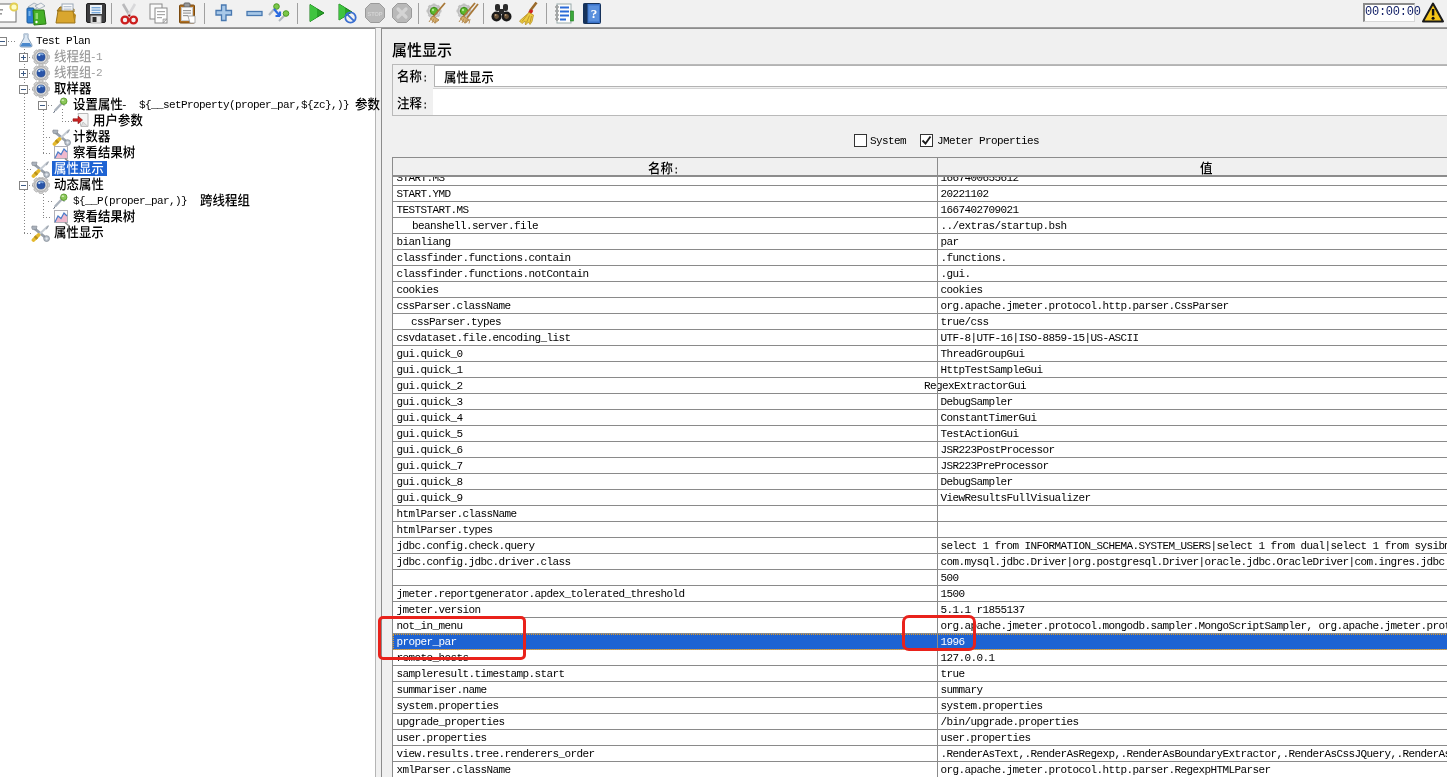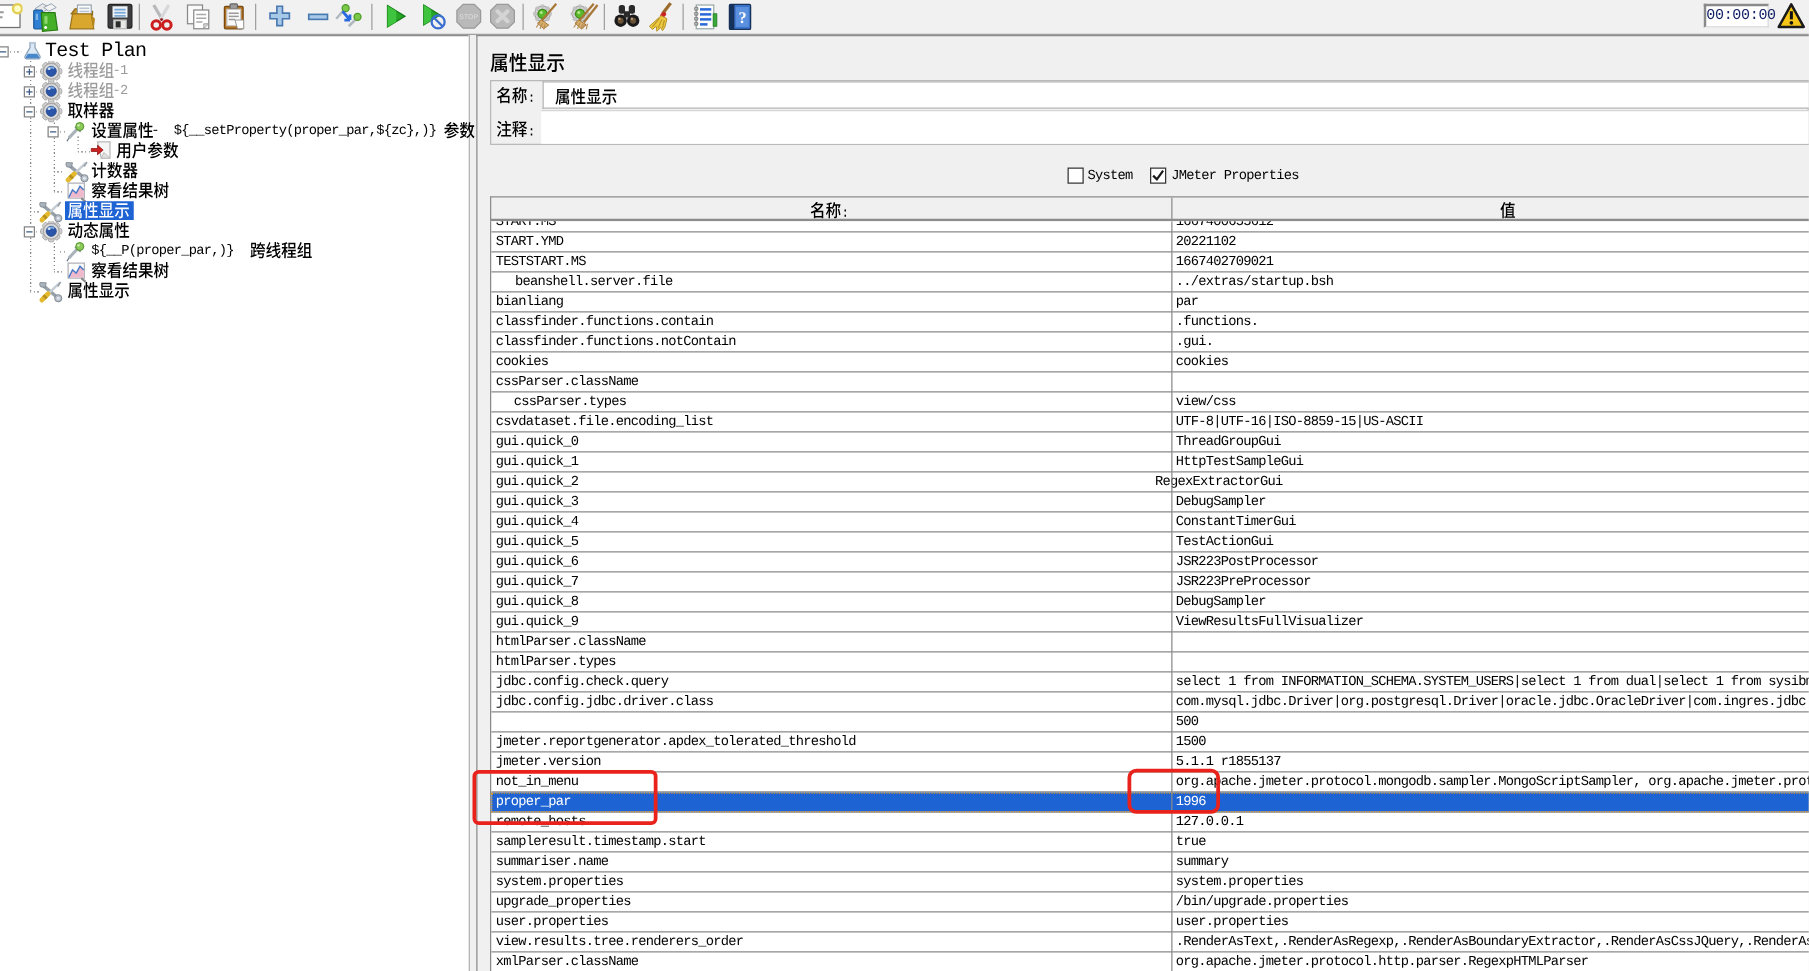--- a/index.html
+++ b/index.html
@@ -317,21 +317,21 @@
 <path d="M3 13 L6 7 L9 9.5 L12 4 L15 7" fill="none" stroke="#4a7ac8" stroke-width="1.2"></path>
 <path d="M13 13.5 L16.5 16.5" stroke="#888" stroke-width="1.6"></path>
   </svg>
 <svg class="abs" style="left:52px;top:209px" width="20" height="18" viewBox="0 0 20 18">
     <rect x="2.5" y="1.5" width="13" height="12" fill="#fdfdfd" stroke="#b0b0b8"></rect>
 <path d="M3 13 L6 7 L9 9.5 L12 4 L15 7 L15 13 Z" fill="#f0b8cc"></path>
 <path d="M3 13 L6 7 L9 9.5 L12 4 L15 7" fill="none" stroke="#4a7ac8" stroke-width="1.2"></path>
 <path d="M13 13.5 L16.5 16.5" stroke="#888" stroke-width="1.6"></path>
   </svg>
 <div class="abs" style="left:52px;top:161px;width:55px;height:15px;background:#1e63d3"></div>
-<div class="lat" style="left:36px;top:33px;font-size:16px;color:#000">Test&nbsp;Plan</div>
+<div class="lat" style="left:36px;top:33px;font-size:11px;color:#000">Test&nbsp;Plan</div>
 <svg style="position:absolute;left:54px;top:45.6px;overflow:visible" width="39" height="19">
     <path transform="translate(0,15.4)" d="M0.6 -0.9 0.9 0.4C2.1 -0.0 3.6 -0.6 5.0 -1.1L4.8 -2.2C3.3 -1.7 1.7 -1.1 0.6 -0.9ZM8.8 -10.9C9.4 -10.6 10.1 -10.0 10.5 -9.6L11.2 -10.4C10.8 -10.8 10.0 -11.3 9.5 -11.6ZM0.9 -5.9C1.1 -6.0 1.4 -6.0 2.7 -6.2C2.2 -5.4 1.8 -4.8 1.6 -4.6C1.2 -4.0 0.9 -3.7 0.6 -3.7C0.8 -3.3 0.9 -2.7 1.0 -2.5C1.3 -2.7 1.7 -2.8 4.8 -3.5C4.8 -3.8 4.8 -4.3 4.8 -4.6L2.6 -4.2C3.5 -5.4 4.4 -6.8 5.1 -8.2L4.2 -8.9C3.9 -8.4 3.7 -7.9 3.4 -7.4L2.0 -7.3C2.8 -8.4 3.5 -9.8 4.0 -11.2L2.9 -11.8C2.4 -10.2 1.5 -8.4 1.3 -7.9C1.0 -7.5 0.8 -7.2 0.5 -7.1C0.7 -6.7 0.8 -6.1 0.9 -5.9ZM10.9 -4.9C10.5 -4.1 9.9 -3.4 9.2 -2.7C9.0 -3.4 8.9 -4.2 8.8 -5.0L11.8 -5.7L11.6 -6.8L8.6 -6.2C8.6 -6.7 8.5 -7.3 8.5 -7.8L11.5 -8.3L11.3 -9.5L8.4 -9.0C8.4 -9.9 8.4 -10.9 8.4 -11.9H7.2C7.2 -10.8 7.2 -9.8 7.3 -8.8L5.4 -8.5L5.6 -7.3L7.4 -7.6C7.4 -7.1 7.4 -6.5 7.5 -6.0L5.1 -5.5L5.3 -4.3L7.6 -4.8C7.8 -3.7 8.0 -2.8 8.2 -1.9C7.2 -1.2 6.0 -0.6 4.7 -0.1C5.0 0.2 5.3 0.6 5.4 1.0C6.6 0.5 7.6 -0.1 8.6 -0.8C9.1 0.4 9.8 1.1 10.6 1.1C11.5 1.1 11.9 0.7 12.1 -0.9C11.8 -1.1 11.4 -1.4 11.2 -1.7C11.2 -0.5 11.0 -0.1 10.7 -0.1C10.3 -0.1 9.9 -0.6 9.6 -1.5C10.5 -2.4 11.3 -3.3 11.9 -4.4Z M19.3 -10.1H22.7V-7.8H19.3ZM18.2 -11.3V-6.7H23.8V-11.3ZM18.1 -3.0V-1.9H20.4V-0.3H17.2V0.8H24.5V-0.3H21.6V-1.9H23.9V-3.0H21.6V-4.5H24.2V-5.6H17.8V-4.5H20.4V-3.0ZM16.8 -11.6C15.9 -11.2 14.3 -10.8 12.9 -10.5C13.1 -10.2 13.2 -9.8 13.3 -9.5C13.8 -9.6 14.4 -9.7 15.0 -9.8V-7.9H13.0V-6.6H14.8C14.3 -5.1 13.5 -3.4 12.8 -2.5C13.0 -2.2 13.2 -1.6 13.3 -1.3C13.9 -2.1 14.5 -3.3 15.0 -4.5V1.2H16.1V-4.7C16.5 -4.1 16.9 -3.4 17.1 -3.0L17.8 -4.1C17.5 -4.4 16.4 -5.7 16.1 -6.0V-6.6H17.6V-7.9H16.1V-10.1C16.7 -10.2 17.2 -10.4 17.7 -10.6Z M25.5 -0.9 25.7 0.3C26.9 -0.0 28.5 -0.5 29.9 -0.9L29.8 -2.0C28.2 -1.6 26.6 -1.2 25.5 -0.9ZM30.9 -11.1V-0.3H29.7V0.9H36.9V-0.3H35.9V-11.1ZM32.0 -0.3V-2.8H34.7V-0.3ZM32.0 -6.4H34.7V-3.9H32.0ZM32.0 -7.6V-9.9H34.7V-7.6ZM25.8 -5.9C26.0 -6.0 26.3 -6.0 27.7 -6.3C27.2 -5.4 26.7 -4.8 26.5 -4.5C26.1 -4.0 25.8 -3.7 25.5 -3.6C25.6 -3.3 25.8 -2.7 25.9 -2.5C26.1 -2.7 26.6 -2.8 30.0 -3.6C29.9 -3.8 29.9 -4.3 30.0 -4.6L27.5 -4.1C28.4 -5.3 29.4 -6.8 30.2 -8.2L29.2 -8.9C29.0 -8.4 28.7 -7.9 28.4 -7.4L26.9 -7.2C27.6 -8.4 28.4 -9.9 29.0 -11.3L27.9 -11.8C27.4 -10.2 26.4 -8.4 26.1 -7.9C25.9 -7.4 25.6 -7.1 25.4 -7.1C25.5 -6.7 25.7 -6.1 25.8 -5.9Z" fill="#9c9c9c"></path>
   </svg>
 <div class="lat" style="left:90px;top:49px;font-size:11px;color:#9c9c9c">-1</div>
 <svg style="position:absolute;left:54px;top:61.6px;overflow:visible" width="39" height="19">
     <path transform="translate(0,15.4)" d="M0.6 -0.9 0.9 0.4C2.1 -0.0 3.6 -0.6 5.0 -1.1L4.8 -2.2C3.3 -1.7 1.7 -1.1 0.6 -0.9ZM8.8 -10.9C9.4 -10.6 10.1 -10.0 10.5 -9.6L11.2 -10.4C10.8 -10.8 10.0 -11.3 9.5 -11.6ZM0.9 -5.9C1.1 -6.0 1.4 -6.0 2.7 -6.2C2.2 -5.4 1.8 -4.8 1.6 -4.6C1.2 -4.0 0.9 -3.7 0.6 -3.7C0.8 -3.3 0.9 -2.7 1.0 -2.5C1.3 -2.7 1.7 -2.8 4.8 -3.5C4.8 -3.8 4.8 -4.3 4.8 -4.6L2.6 -4.2C3.5 -5.4 4.4 -6.8 5.1 -8.2L4.2 -8.9C3.9 -8.4 3.7 -7.9 3.4 -7.4L2.0 -7.3C2.8 -8.4 3.5 -9.8 4.0 -11.2L2.9 -11.8C2.4 -10.2 1.5 -8.4 1.3 -7.9C1.0 -7.5 0.8 -7.2 0.5 -7.1C0.7 -6.7 0.8 -6.1 0.9 -5.9ZM10.9 -4.9C10.5 -4.1 9.9 -3.4 9.2 -2.7C9.0 -3.4 8.9 -4.2 8.8 -5.0L11.8 -5.7L11.6 -6.8L8.6 -6.2C8.6 -6.7 8.5 -7.3 8.5 -7.8L11.5 -8.3L11.3 -9.5L8.4 -9.0C8.4 -9.9 8.4 -10.9 8.4 -11.9H7.2C7.2 -10.8 7.2 -9.8 7.3 -8.8L5.4 -8.5L5.6 -7.3L7.4 -7.6C7.4 -7.1 7.4 -6.5 7.5 -6.0L5.1 -5.5L5.3 -4.3L7.6 -4.8C7.8 -3.7 8.0 -2.8 8.2 -1.9C7.2 -1.2 6.0 -0.6 4.7 -0.1C5.0 0.2 5.3 0.6 5.4 1.0C6.6 0.5 7.6 -0.1 8.6 -0.8C9.1 0.4 9.8 1.1 10.6 1.1C11.5 1.1 11.9 0.7 12.1 -0.9C11.8 -1.1 11.4 -1.4 11.2 -1.7C11.2 -0.5 11.0 -0.1 10.7 -0.1C10.3 -0.1 9.9 -0.6 9.6 -1.5C10.5 -2.4 11.3 -3.3 11.9 -4.4Z M19.3 -10.1H22.7V-7.8H19.3ZM18.2 -11.3V-6.7H23.8V-11.3ZM18.1 -3.0V-1.9H20.4V-0.3H17.2V0.8H24.5V-0.3H21.6V-1.9H23.9V-3.0H21.6V-4.5H24.2V-5.6H17.8V-4.5H20.4V-3.0ZM16.8 -11.6C15.9 -11.2 14.3 -10.8 12.9 -10.5C13.1 -10.2 13.2 -9.8 13.3 -9.5C13.8 -9.6 14.4 -9.7 15.0 -9.8V-7.9H13.0V-6.6H14.8C14.3 -5.1 13.5 -3.4 12.8 -2.5C13.0 -2.2 13.2 -1.6 13.3 -1.3C13.9 -2.1 14.5 -3.3 15.0 -4.5V1.2H16.1V-4.7C16.5 -4.1 16.9 -3.4 17.1 -3.0L17.8 -4.1C17.5 -4.4 16.4 -5.7 16.1 -6.0V-6.6H17.6V-7.9H16.1V-10.1C16.7 -10.2 17.2 -10.4 17.7 -10.6Z M25.5 -0.9 25.7 0.3C26.9 -0.0 28.5 -0.5 29.9 -0.9L29.8 -2.0C28.2 -1.6 26.6 -1.2 25.5 -0.9ZM30.9 -11.1V-0.3H29.7V0.9H36.9V-0.3H35.9V-11.1ZM32.0 -0.3V-2.8H34.7V-0.3ZM32.0 -6.4H34.7V-3.9H32.0ZM32.0 -7.6V-9.9H34.7V-7.6ZM25.8 -5.9C26.0 -6.0 26.3 -6.0 27.7 -6.3C27.2 -5.4 26.7 -4.8 26.5 -4.5C26.1 -4.0 25.8 -3.7 25.5 -3.6C25.6 -3.3 25.8 -2.7 25.9 -2.5C26.1 -2.7 26.6 -2.8 30.0 -3.6C29.9 -3.8 29.9 -4.3 30.0 -4.6L27.5 -4.1C28.4 -5.3 29.4 -6.8 30.2 -8.2L29.2 -8.9C29.0 -8.4 28.7 -7.9 28.4 -7.4L26.9 -7.2C27.6 -8.4 28.4 -9.9 29.0 -11.3L27.9 -11.8C27.4 -10.2 26.4 -8.4 26.1 -7.9C25.9 -7.4 25.6 -7.1 25.4 -7.1C25.5 -6.7 25.7 -6.1 25.8 -5.9Z" fill="#9c9c9c"></path>
   </svg>
 <div class="lat" style="left:90px;top:65px;font-size:11px;color:#9c9c9c">-2</div>
 <svg style="position:absolute;left:54px;top:77.6px;overflow:visible" width="39" height="19">
     <path transform="translate(0,15.4)" d="M10.4 -9.0C10.2 -7.2 9.7 -5.5 9.1 -4.1C8.6 -5.5 8.2 -7.2 7.9 -9.0ZM6.3 -10.3V-9.0H6.9C7.2 -6.6 7.7 -4.5 8.5 -2.7C7.8 -1.5 6.9 -0.5 6.0 0.2C6.2 0.4 6.5 0.9 6.7 1.2C7.6 0.5 8.4 -0.4 9.1 -1.5C9.7 -0.4 10.4 0.4 11.3 1.1C11.5 0.7 11.8 0.3 12.1 0.0C11.2 -0.6 10.4 -1.5 9.8 -2.7C10.7 -4.6 11.4 -7.1 11.7 -10.1L10.9 -10.3L10.7 -10.3ZM0.4 -1.9 0.7 -0.7 4.3 -1.4V1.1H5.4V-1.6L6.5 -1.8L6.5 -2.9L5.4 -2.7V-10.0H6.3V-11.2H0.6V-10.0H1.4V-2.1ZM2.5 -10.0H4.3V-8.3H2.5ZM2.5 -7.1H4.3V-5.3H2.5ZM2.5 -4.2H4.3V-2.5L2.5 -2.3Z M22.6 -11.9C22.3 -11.0 21.9 -10.0 21.5 -9.2H19.1L20.0 -9.6C19.8 -10.2 19.4 -11.1 19.0 -11.8L17.9 -11.3C18.3 -10.7 18.7 -9.8 18.9 -9.2H17.4V-8.0H20.2V-6.3H17.8V-5.1H20.2V-3.3H17.0V-2.1H20.2V1.2H21.4V-2.1H24.3V-3.3H21.4V-5.1H23.7V-6.3H21.4V-8.0H24.1V-9.2H22.7C23.1 -9.9 23.4 -10.7 23.7 -11.4ZM14.6 -11.8V-9.2H13.1V-7.9H14.6V-7.8C14.2 -6.0 13.5 -4.0 12.8 -2.8C13.0 -2.5 13.3 -1.9 13.4 -1.5C13.8 -2.3 14.3 -3.4 14.6 -4.6V1.2H15.7V-5.7C16.0 -5.1 16.4 -4.3 16.5 -3.9L17.2 -4.9C17.0 -5.2 16.1 -6.9 15.7 -7.4V-7.9H17.0V-9.2H15.7V-11.8Z M27.5 -10.1H29.3V-8.4H27.5ZM32.8 -10.1H34.7V-8.4H32.8ZM32.5 -6.8C33.0 -6.6 33.6 -6.2 34.0 -6.0H30.7C31.0 -6.4 31.2 -6.8 31.4 -7.2L30.5 -7.4V-11.2H26.5V-7.3H30.1C29.9 -6.8 29.7 -6.4 29.4 -6.0H25.5V-4.8H28.3C27.5 -4.0 26.5 -3.3 25.2 -2.8C25.5 -2.6 25.8 -2.1 25.9 -1.8L26.5 -2.1V1.2H27.6V0.8H29.3V1.1H30.5V-3.2H28.2C28.9 -3.7 29.4 -4.2 29.9 -4.8H32.1C32.6 -4.2 33.2 -3.7 33.8 -3.2H31.8V1.2H32.8V0.8H34.7V1.1H35.9V-2.0L36.4 -1.8C36.5 -2.2 36.8 -2.6 37.1 -2.9C35.8 -3.2 34.5 -3.9 33.6 -4.8H36.8V-6.0H34.6L35.0 -6.4C34.6 -6.7 34.0 -7.0 33.5 -7.3H35.9V-11.2H31.7V-7.3H33.0ZM27.6 -0.4V-2.0H29.3V-0.4ZM32.8 -0.4V-2.0H34.7V-0.4Z" fill="#000"></path>
@@ -427,24 +427,25 @@
     <div class="row" style="top:89px">
       <div class="cell" style="left:3.5px">classfinder.functions.notContain</div>
       <div class="cell" style="left:547.5px">.gui.</div>
     </div>
     <div class="row" style="top:105px">
       <div class="cell" style="left:3.5px">cookies</div>
       <div class="cell" style="left:547.5px">cookies</div>
     </div>
     <div class="row" style="top:121px">
       <div class="cell" style="left:3.5px">cssParser.className</div>
+      <div class="cell" style="left:547.5px">org.apache.jmeter.protocol.http.parser.CssParser</div>
     </div>
     <div class="row" style="top:137px">
       <div class="cell" style="left:18px">cssParser.types</div>
-      <div class="cell" style="left:547.5px">view/css</div>
+      <div class="cell" style="left:547.5px">true/css</div>
     </div>
     <div class="row" style="top:153px">
       <div class="cell" style="left:3.5px">csvdataset.file.encoding_list</div>
       <div class="cell" style="left:547.5px">UTF-8|UTF-16|ISO-8859-15|US-ASCII</div>
     </div>
     <div class="row" style="top:169px">
       <div class="cell" style="left:3.5px">gui.quick_0</div>
       <div class="cell" style="left:547.5px">ThreadGroupGui</div>
     </div>
     <div class="row" style="top:185px">

